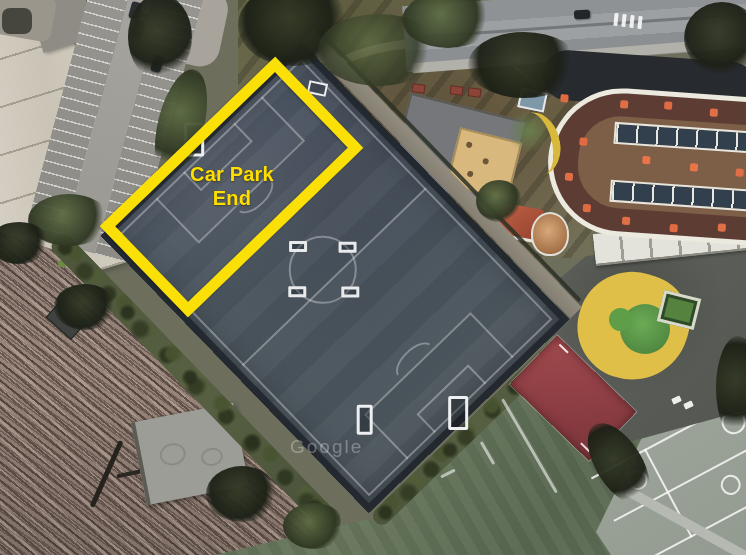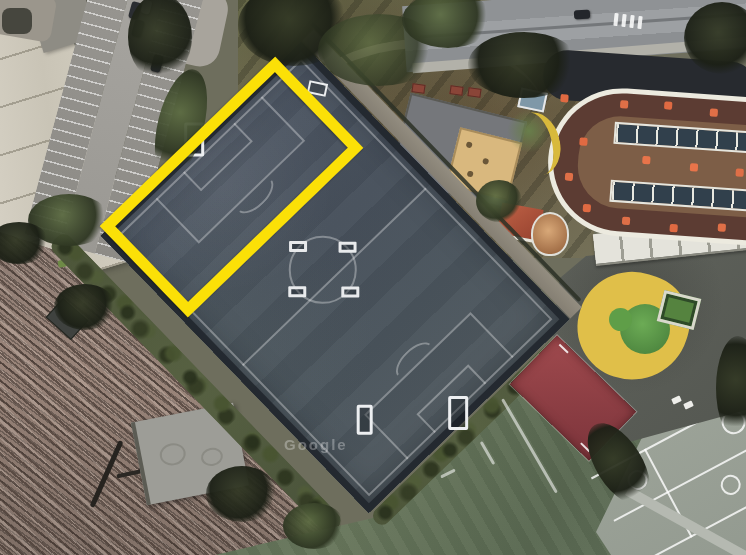--- a/index.html
+++ b/index.html
@@ -205,21 +205,21 @@
   .tree { position:absolute; border-radius:50%;
     background:radial-gradient(circle at 42% 40%, rgba(92,108,66,.92), rgba(46,54,34,.95) 58%, rgba(35,40,26,0) 72%); }
   .tree.dark { background:radial-gradient(circle at 45% 42%, rgba(52,58,38,.95), rgba(28,32,22,.96) 55%, rgba(20,24,16,0) 72%); }
 
   
   .anno-rect { left:168px; top:65px; width:127px; height:244px; transform:rotate(46deg);
     border:11px solid #fbe007; filter:drop-shadow(0 1px 1px rgba(0,0,0,.35)); }
   .anno-label { left:158px; top:162px; width:148px; text-align:center;
     font-size:20px; font-weight:bold; line-height:24px; color:#ffdf00; letter-spacing:.2px;
     text-shadow:0 1px 2px rgba(40,40,10,.55), 0 0 1px rgba(70,60,0,.6); }
-  .watermark { left:284px; top:436px; font-size:15px; font-weight:bold; letter-spacing:2px;
+  .watermark { left:290px; top:436px; font-size:19px; font-weight:normal; letter-spacing:2px;
     color:rgba(255,255,255,.30); }
 </style>
 </head>
 <body>
 
 <div class="map">
 
   <div class="abs park"></div>
   <div class="abs park-path-arc"></div>
   <div class="abs top-path"></div>
@@ -353,16 +353,20 @@
   <div class="tree dark" style="left:468px;top:32px;width:112px;height:66px;"></div>
   <div class="tree dark" style="left:684px;top:2px;width:76px;height:72px;"></div>
   <div class="tree" style="left:476px;top:180px;width:46px;height:42px;"></div>
   <div class="tree dark" style="left:206px;top:466px;width:72px;height:56px;"></div>
   <div class="tree" style="left:283px;top:503px;width:62px;height:46px;"></div>
   <div class="tree dark" style="left:596px;top:418px;width:46px;height:92px;transform:rotate(-32deg);"></div>
   <div class="tree dark" style="left:54px;top:284px;width:62px;height:46px;"></div>
   <div class="tree dark" style="left:716px;top:336px;width:44px;height:104px;"></div>
 
   <div class="abs anno-rect"></div>
+  <div class="abs anno-label">
+    <div>Car Park</div>
+    <div>End</div>
+  </div>
 
   <div class="abs watermark">Google</div>
 
 </div>
 
 </body></html>

